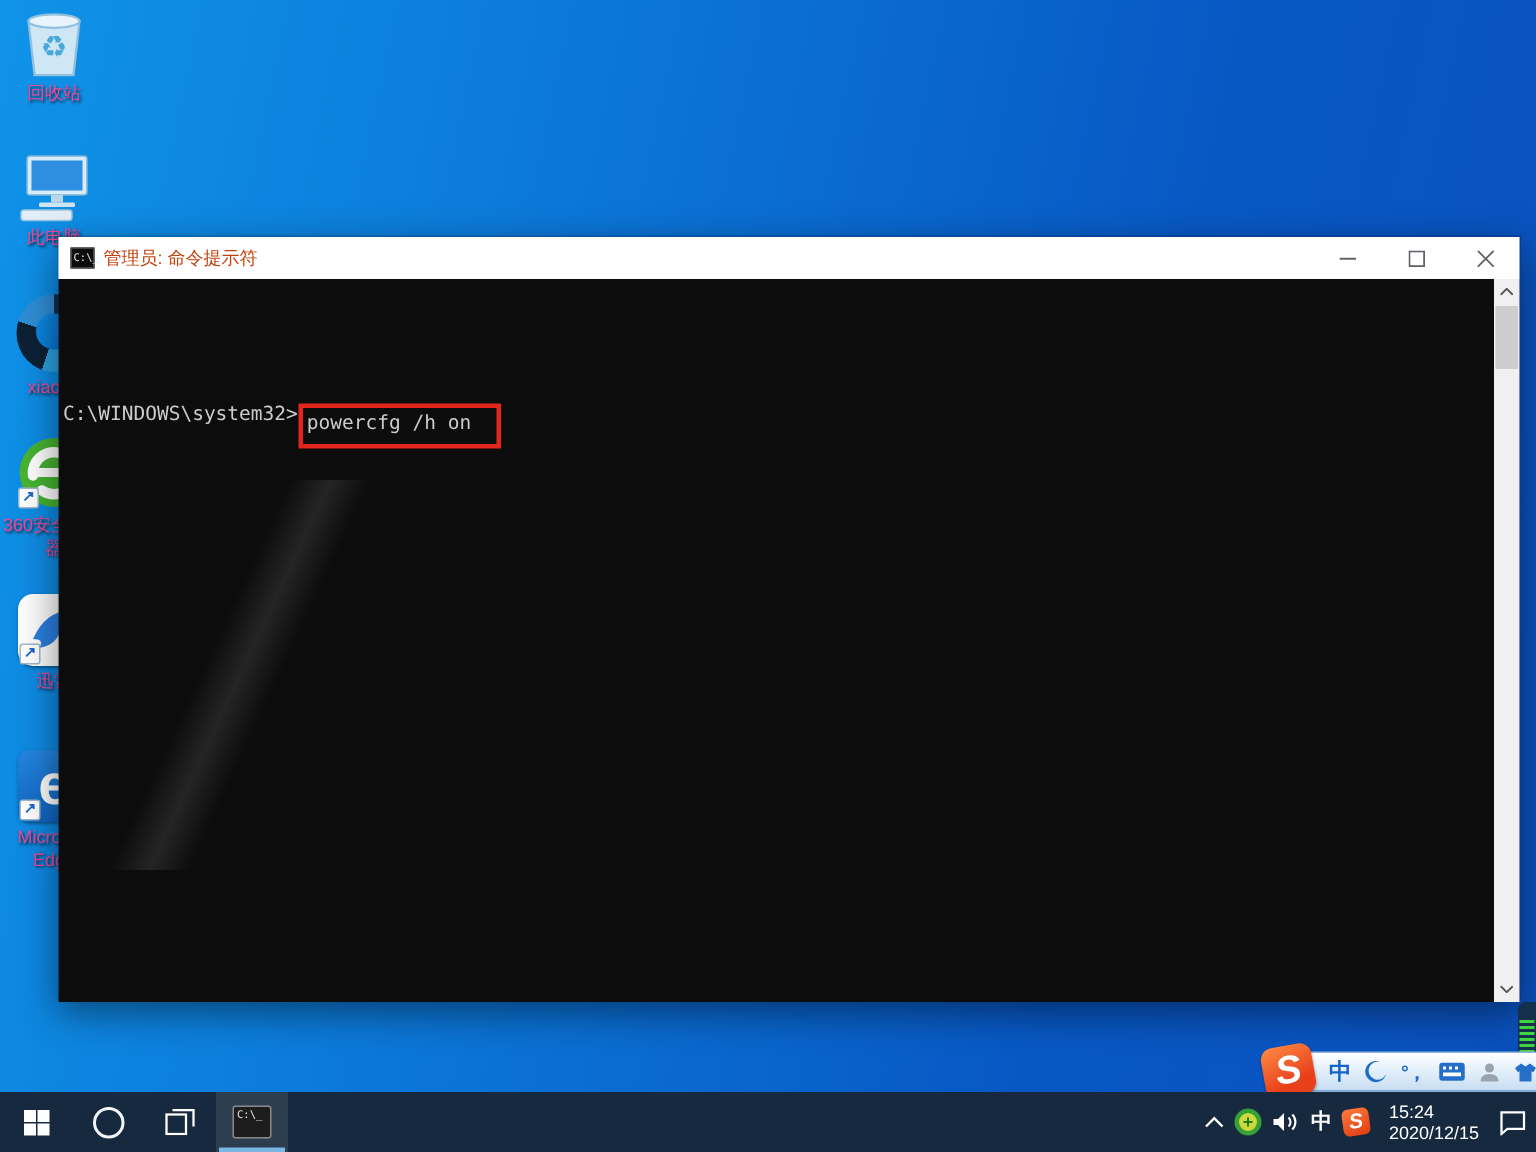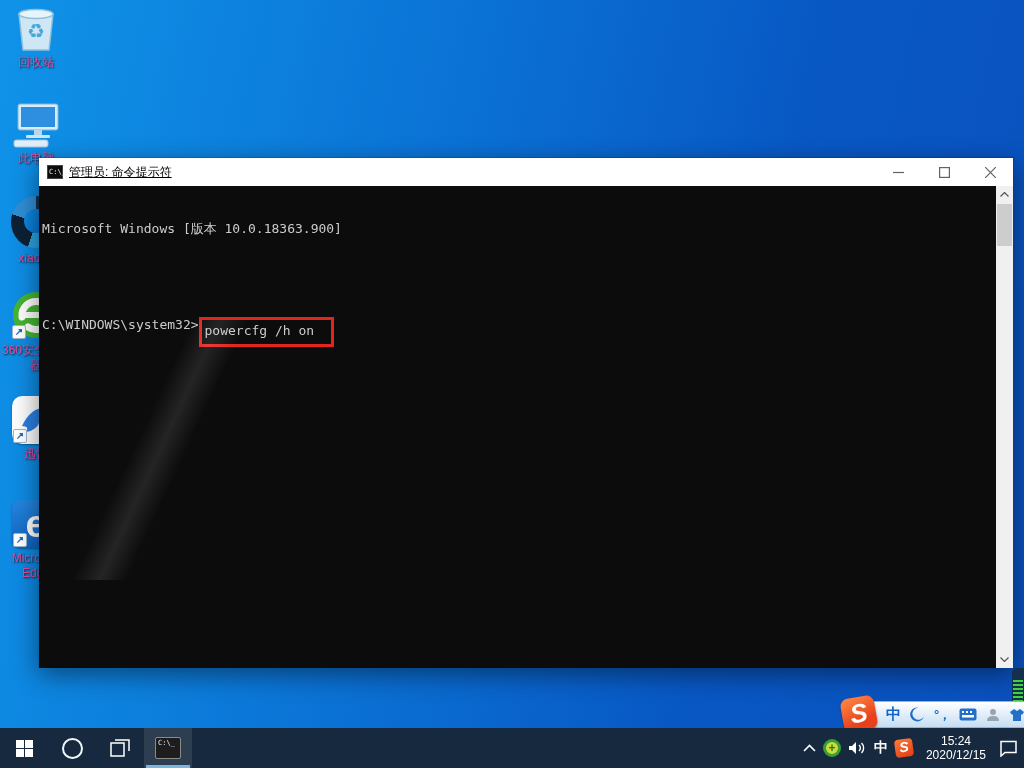--- a/index.html
+++ b/index.html
@@ -27,21 +27,21 @@
   .ic-xl { width:48px; height:48px; background:#fdfdfd; border-radius:10px; box-shadow:0 1px 2px rgba(0,0,0,.35); }
   .ic-edge { width:48px; height:48px; background:linear-gradient(180deg,#2486e0,#1064bf); border-radius:8px;
     color:#fff; font-size:38px; font-weight:bold; line-height:48px; box-shadow:0 1px 2px rgba(0,0,0,.35); }
 
   
   .cmd-window { position:absolute; left:38px; top:157px; width:976px; height:510px;
     box-shadow:0 8px 24px rgba(0,0,0,.45); border:1px solid rgba(0,0,0,.25); }
   .titlebar { height:28px; background:#ffffff; display:flex; align-items:center; }
   .title-icon { width:16px; height:14px; margin:0 6px 0 8px; background:#0c0c0c; border:1px solid #444;
     color:#e8e8e8; font-family:"DejaVu Sans Mono",monospace; font-size:7px; line-height:12px; padding-left:1px; }
-  .title-text { font-size:12px; color:#000000;text-decoration:underline; }
+  .title-text { font-size:12px; color:#c2410c; }
   .win-btns { margin-left:auto; display:flex; height:28px; }
   .win-btn { width:46px; height:28px; display:flex; align-items:center; justify-content:center; color:#5f6368; }
   .win-btn svg { stroke:#5f6368; }
   .console-wrap { position:relative; height:482px; background:#0c0c0c; }
   .console { position:absolute; left:0; top:0; right:17px; bottom:0; padding:3px 0 0 3px;
     font-family:"DejaVu Sans Mono",monospace; font-size:13px; line-height:16px; color:#cccccc; white-space:pre; }
   .console .row { height:16px; }
   .cmd-redbox { display:inline-block; border:3px solid #e3261d; padding:3px 17px 5px 3px; margin:-7px 0; vertical-align:-6px; }
   .v-scroll { position:absolute; right:0; top:0; width:17px; height:100%; background:#f0f0f0; }
   .v-scroll .arr { position:absolute; left:0; width:17px; height:17px; display:flex; align-items:center; justify-content:center; }
@@ -73,21 +73,21 @@
   .tb-cmd { background:rgba(255,255,255,.10); }
   .tb-cmd::after { content:""; position:absolute; left:2px; right:2px; bottom:0; height:3px; background:#79b7e0; }
   .mini-cmd { width:26px; height:22px; background:#1d1d1d; border:1px solid #8a8a8a; border-radius:2px;
     color:#e8e8e8; font-family:"DejaVu Sans Mono",monospace; font-size:7px; line-height:9px; padding:1px 0 0 2px; }
   .tray { margin-left:auto; display:flex; align-items:center; gap:7px; padding-right:6px; color:#fff; }
   .tray-ime { font-size:14px; font-weight:bold; }
   .tray-360 { width:18px; height:18px; border-radius:50%; background:#cfd93c; border:3px solid #35a035;
     display:flex; align-items:center; justify-content:center; color:#1d7a1d; font-weight:900; font-size:12px; line-height:10px; }
   .tray-sogou { width:18px; height:18px; border-radius:4px; background:linear-gradient(160deg,#ff7a3c,#e03c12);
     transform:rotate(-8deg); color:#fff; font-weight:900; font-style:italic; font-size:14px; line-height:17px; text-align:center; }
-  .clock { text-align:center; font-size:12px; line-height:14px; padding:0 6px; }
+  .clock { font-size:12px; line-height:14px; padding:0 6px; }
 
   svg { display:block; }
 </style>
 </head>
 <body>
 
 <div class="desk-item" style="top:4px">
   <span class="ic ic-bin">
     <svg width="44" height="48" viewBox="0 0 44 48">
       <path d="M5 10 L39 10 L35 46 L9 46 Z" fill="#cfe6f5" stroke="#8fc0de" stroke-width="1.5"></path>
@@ -164,21 +164,20 @@
       </div>
       <div class="win-btn">
         <svg width="11" height="11" viewBox="0 0 11 11">
             <path d="M0 0 L11 11 M11 0 L0 11" stroke-width="1.2"></path>
           </svg>
       </div>
     </div>
   </div>
   <div class="console-wrap">
     <div class="console">
-      <div class="row">Microsoft Windows [版本 10.0.18363.900]</div>
       <div class="row"> </div>
       <div class="row"><span>C:\WINDOWS\system32&gt;</span><span class="cmd-redbox">powercfg /h on</span></div>
     </div>
     <div class="v-scroll">
       <div class="arr up">
         <svg width="9" height="5" viewBox="0 0 9 5">
             <path d="M0.5 4.5 L4.5 0.5 L8.5 4.5" fill="none" stroke="#555" stroke-width="1.2"></path>
           </svg>
       </div>
       <div class="v-thumb"></div>

